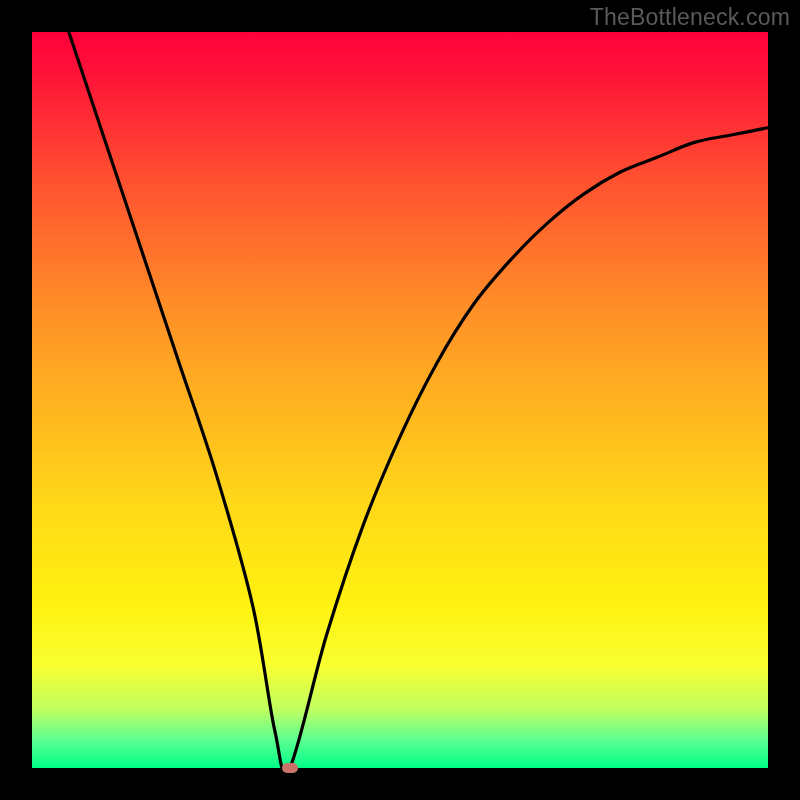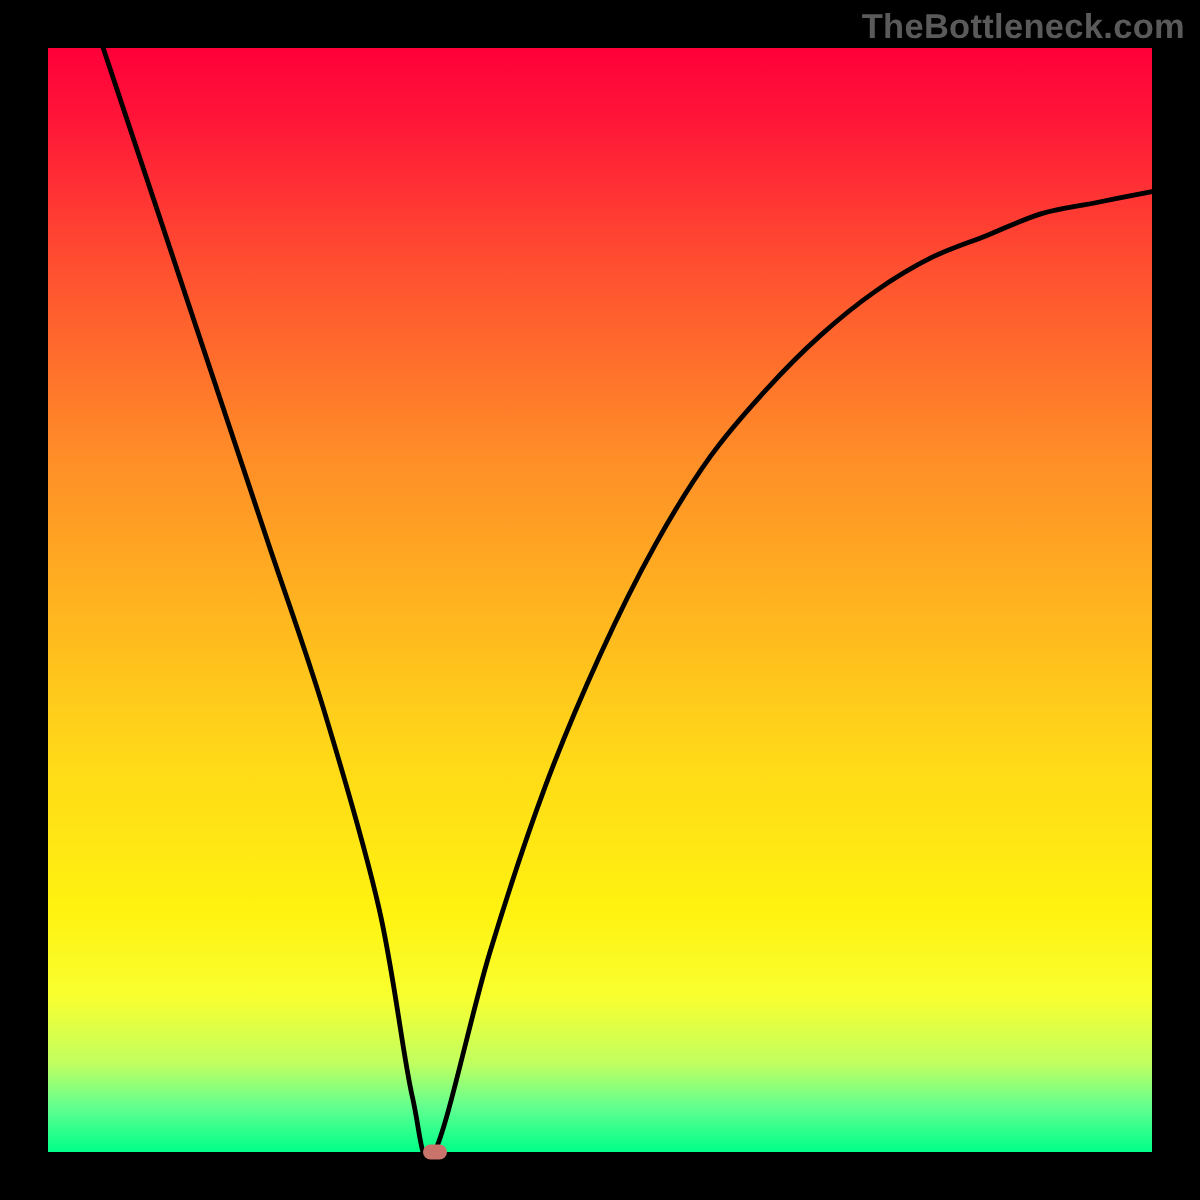--- a/index.html
+++ b/index.html
@@ -39,21 +39,21 @@
       #60ff90 96%,
       #00ff88 100%
     );
   }
   .watermark {
     position: absolute;
     top: 4px;
     right: 10px;
     color: #5a5a5a;
     font-size: 23px;
-    font-weight: 700;
+    font-weight: 400;
     letter-spacing: 0.2px;
     z-index: 5;
   }
   svg.curve {
     position: absolute;
     left: 0;
     top: 0;
     width: 736px;
     height: 736px;
     overflow: visible;

